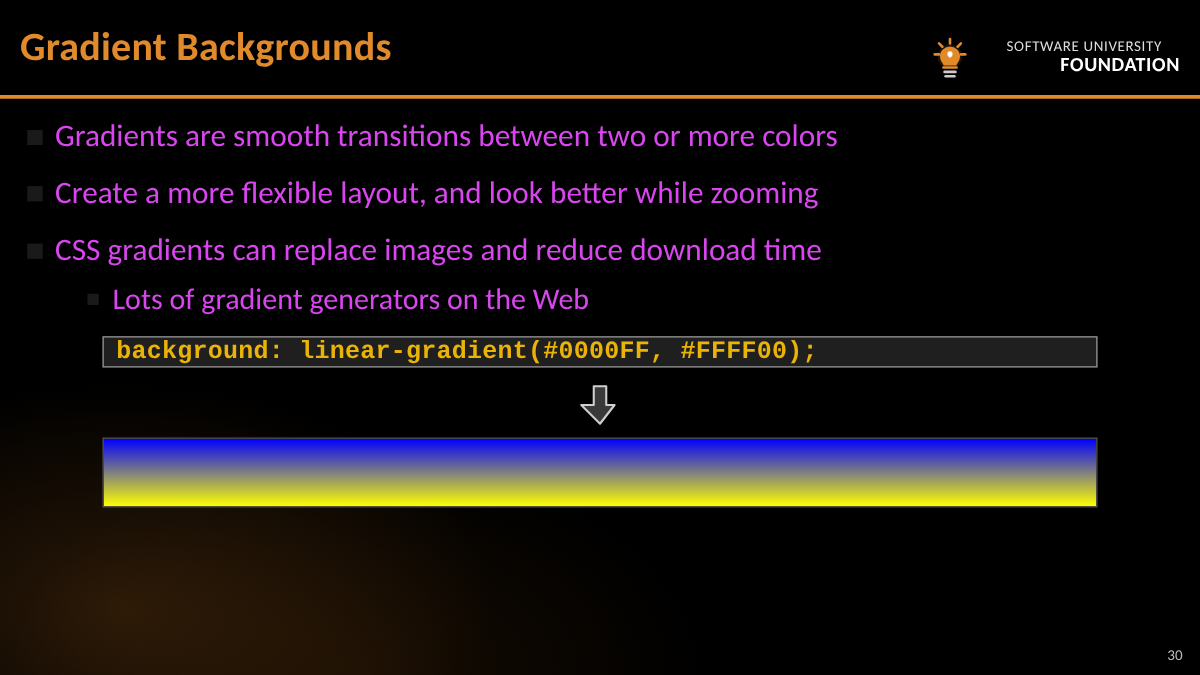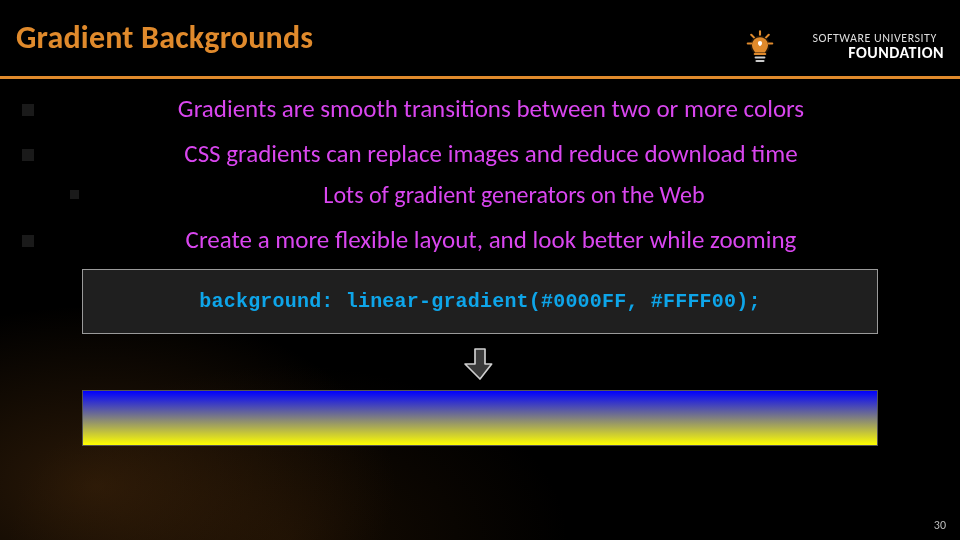--- a/index.html
+++ b/index.html
@@ -12,21 +12,21 @@
   
   .bg-swirl {
     position: absolute;
     inset: 0;
     background:
       radial-gradient(ellipse 500px 300px at 10% 90%, rgba(120,70,20,0.35), transparent 60%),
       radial-gradient(ellipse 400px 250px at 30% 100%, rgba(90,50,10,0.25), transparent 70%),
       #000;
     z-index: 0;
   }
-  .slide { position: relative; z-index: 1; width: 100%; height: 100%; text-align: center; }
+  .slide { position: relative; z-index: 1; width: 100%; height: 100%; }
 
   
   .header {
     position: relative;
     padding: 6px 16px 4px 16px;
     display: flex;
     align-items: center;
     justify-content: space-between;
   }
   .title {
@@ -92,24 +92,24 @@
     left: 0; top: 10px;
     width: 9px; height: 9px;
     background: #1a1a1a;
   }
 
   
   .code-box {
     margin: 14px 60px 0 60px;
     border: 1px solid #9a9a9a;
     background: #1f1f1f;
-    padding: 20px 10px;
+    padding: 0 10px;
     font-family: Consolas, "Courier New", monospace;
     font-size: 20px;
-    color: #0ea5e9;
+    color: #eab308;
     font-weight: 600;
     letter-spacing: 0.2px;
   }
 
   
   .arrow-wrap {
     display: flex;
     justify-content: center;
     margin: 10px 0 6px 0;
   }
@@ -163,30 +163,30 @@
   </div>
 
   <div class="orange-rule"></div>
 
   <div class="content">
     <ul class="bullets">
       <li>
         <span>Gradients are smooth transitions between two or more colors</span>
       </li>
       <li>
+        <span>Create a more flexible layout, and look better while zooming</span>
+      </li>
+      <li>
         <span>CSS gradients can replace images and reduce download time</span>
         <ul class="sub">
           <li>
             <span>Lots of gradient generators on the Web</span>
           </li>
         </ul>
       </li>
-      <li>
-        <span>Create a more flexible layout, and look better while zooming</span>
-      </li>
     </ul>
 
     <div class="code-box">
       <span>background: linear-gradient(#0000FF, #FFFF00);</span>
     </div>
 
     <div class="arrow-wrap">
       <svg viewBox="0 0 48 48">
         <path d="M18 6 h12 v18 h8 L24 42 6 24 h12 z" fill="#3a3a3a" stroke="#cfcfcf" stroke-width="2" stroke-linejoin="round"></path>
       </svg>

